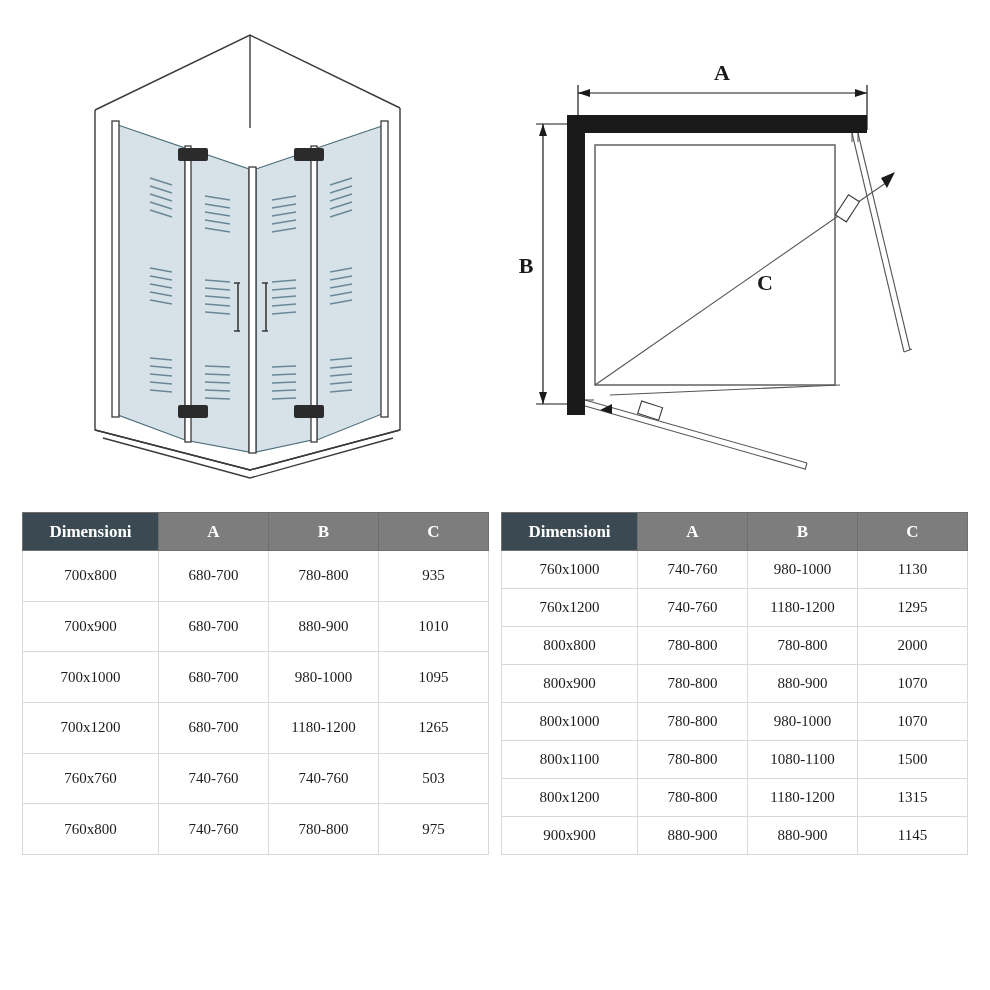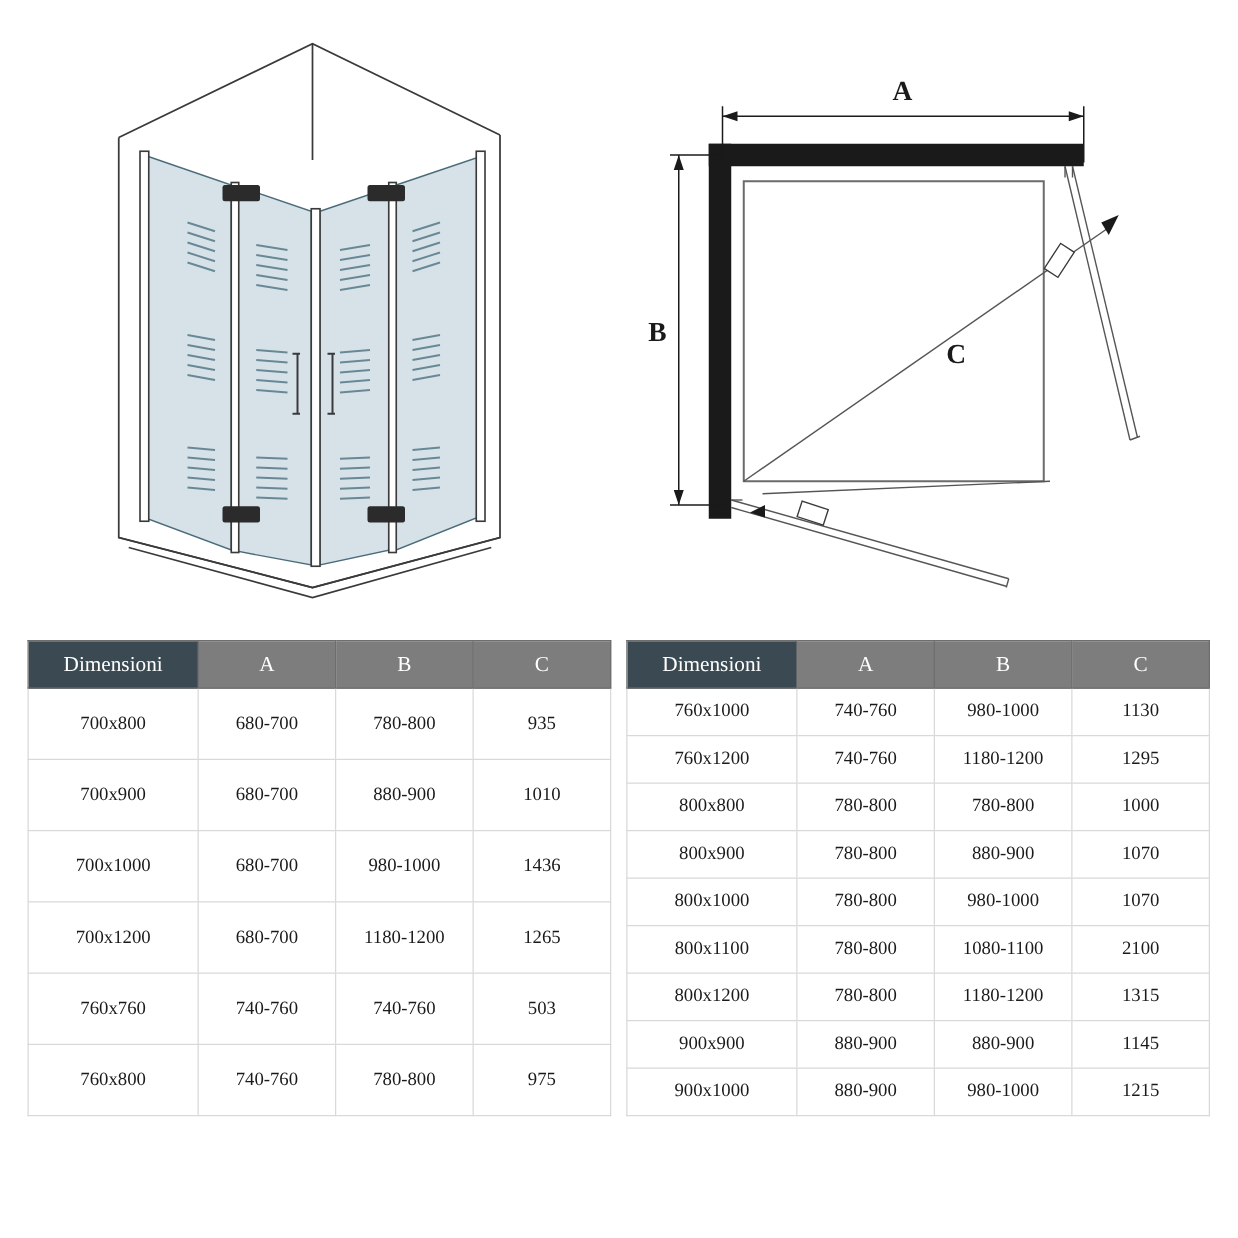--- a/index.html
+++ b/index.html
@@ -40,21 +40,21 @@
     border: 1px solid #d9d9d9;
     text-align: center;
     font-size: 15px;
     height: 38px;
     padding: 0 2px;
     color: #1a1a1a;
     font-family: "Liberation Serif", serif;
   }
   table.dim-table thead th {
     color: #ffffff;
-    font-weight: normal;
+    font-weight: bold;
     font-size: 17px;
     border: 1px solid #6e6e6e;
   }
   table.dim-table thead th.hcol0 {
     background: #3b4a52;
     width: 136px;
   }
   table.dim-table thead th.hcol {
     background: #7d7d7d;
     width: 110px;
@@ -254,21 +254,21 @@
       <tr>
           <td>700x900</td>
           <td>680-700</td>
           <td>880-900</td>
           <td>1010</td>
         </tr>
       <tr>
           <td>700x1000</td>
           <td>680-700</td>
           <td>980-1000</td>
-          <td>1436</td>
+          <td>1095</td>
         </tr>
       <tr>
           <td>700x1200</td>
           <td>680-700</td>
           <td>1180-1200</td>
           <td>1265</td>
         </tr>
       <tr>
           <td>760x760</td>
           <td>740-760</td>
@@ -303,53 +303,47 @@
       <tr>
           <td>760x1200</td>
           <td>740-760</td>
           <td>1180-1200</td>
           <td>1295</td>
         </tr>
       <tr>
           <td>800x800</td>
           <td>780-800</td>
           <td>780-800</td>
-          <td>1000</td>
+          <td>2000</td>
         </tr>
       <tr>
           <td>800x900</td>
           <td>780-800</td>
           <td>880-900</td>
           <td>1070</td>
         </tr>
       <tr>
           <td>800x1000</td>
           <td>780-800</td>
           <td>980-1000</td>
           <td>1070</td>
         </tr>
       <tr>
           <td>800x1100</td>
           <td>780-800</td>
           <td>1080-1100</td>
-          <td>2100</td>
+          <td>1500</td>
         </tr>
       <tr>
           <td>800x1200</td>
           <td>780-800</td>
           <td>1180-1200</td>
           <td>1315</td>
         </tr>
       <tr>
           <td>900x900</td>
           <td>880-900</td>
           <td>880-900</td>
           <td>1145</td>
         </tr>
-      <tr>
-          <td>900x1000</td>
-          <td>880-900</td>
-          <td>980-1000</td>
-          <td>1215</td>
-        </tr>
     </tbody>
   </table>
 </div>
 
 </body></html>

